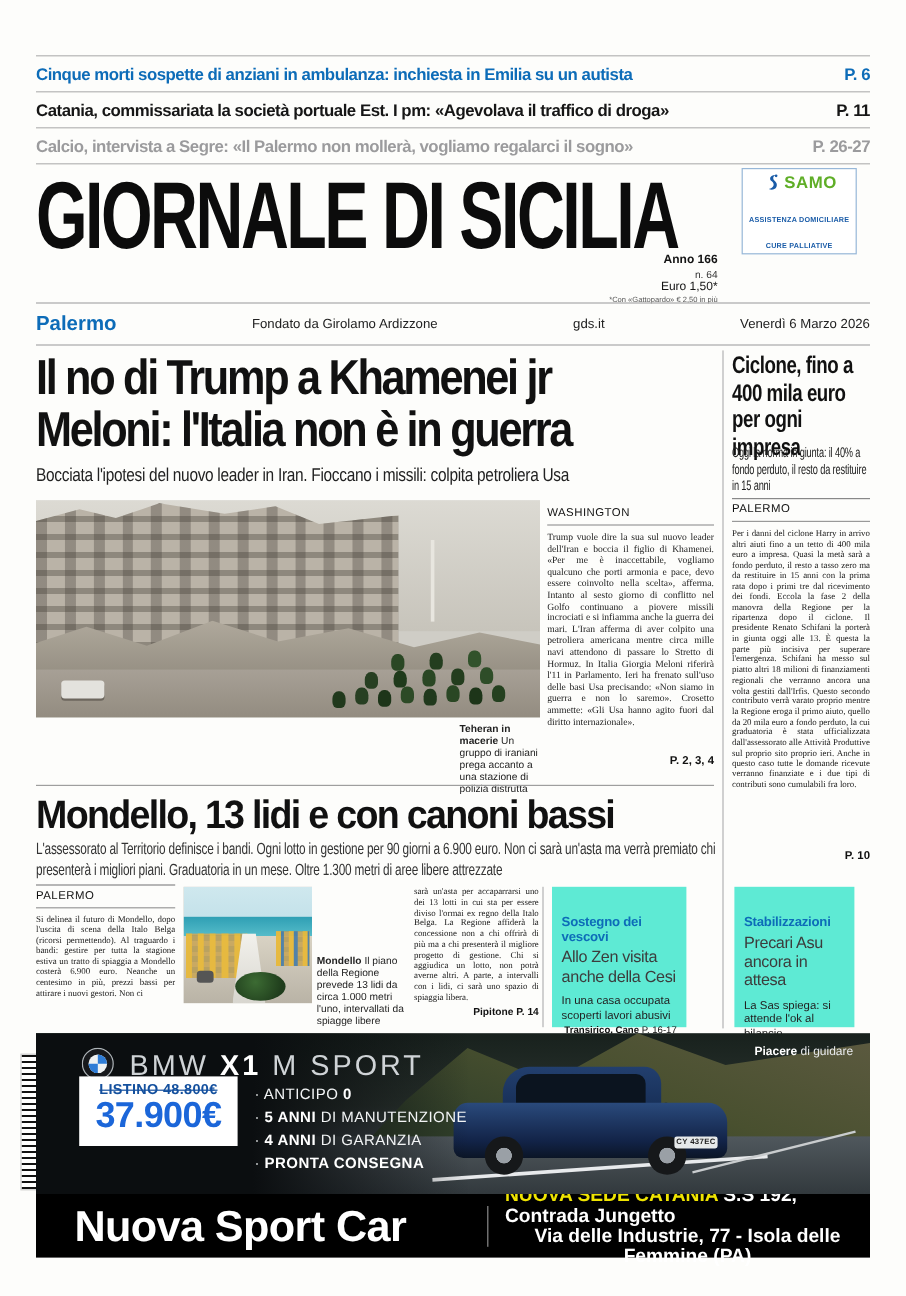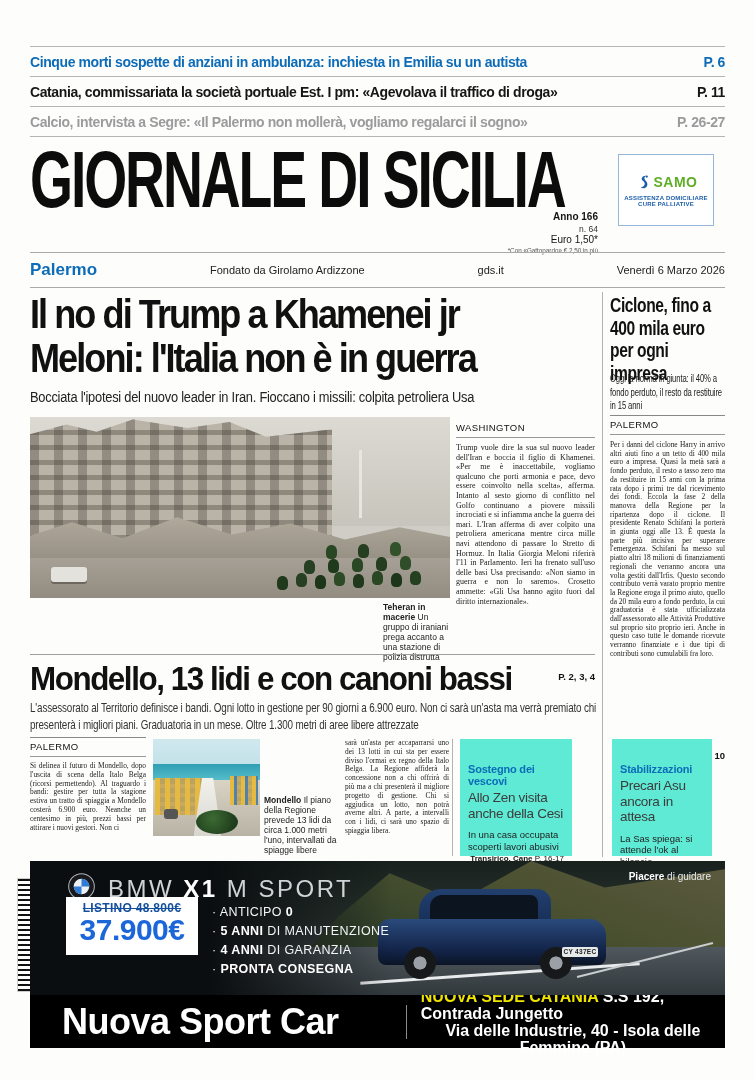--- a/index.html
+++ b/index.html
@@ -29,21 +29,21 @@
   
   .dateline{display:flex;align-items:center;justify-content:space-between;
             border-top:1px solid #a9a9a9;border-bottom:1px solid #a9a9a9;}
   .dateline .city{color:#0d6cb8;font-weight:bold;font-size:17px;}
   .dateline .mid{font-size:11px;color:#222;}
   
   .hl{font-weight:bold;color:#111;}
   .kicker{font-weight:normal;font-size:9.5px;letter-spacing:.4px;color:#111;
           border-bottom:1px solid #999;padding:3px 0 4px;}
   .kicker.topline{border-top:1px solid #888;}
-  .pageref{font-weight:bold;font-size:9.5px;text-align:right;color:#111;margin-top:42px;}
+  .pageref{font-weight:bold;font-size:9.5px;text-align:right;color:#111;}
   .rule-h{background:#9e9e9e;height:1px;}
   .rule-v{background:#b3b3b3;width:1px;}
   
   .gbox{background:#5eead4;padding:24px 8px 7px;box-sizing:border-box;}
   .gbox .gk{color:#0d6cb8;font-weight:bold;font-size:11px;letter-spacing:-0.2px;}
   .gbox .gh{font-size:13.5px;line-height:15.5px;color:#3c3c3c;letter-spacing:-0.3px;margin-top:3px;}
   .gbox .gt{font-size:9.5px;line-height:11.5px;color:#222;margin-top:8px;}
   .gbox .gb{font-size:8px;text-align:right;margin-top:2px;color:#111;}
   .gbox .gb b{font-size:8px;}
   
@@ -138,21 +138,21 @@
         <span>Catania, commissariata la società portuale Est. I pm: «Agevolava il traffico di droga»</span>
         <span>P. 11</span>
       </div>
       <div class="strip tone-gray">
         <span>Calcio, intervista a Segre: «Il Palermo non mollerà, vogliamo regalarci il sogno»</span>
         <span>P. 26-27</span>
       </div>
     </div>
 
   <div class="abs masthead-title" style="left:30px;top:142px;">GIORNALE DI SICILIA</div>
-  <div class="abs samo-box" style="left:618px;top:154px;width:94px;height:70px;">
+  <div class="abs samo-box" style="left:618px;top:140px;width:94px;height:70px;gap:16px;">
     <div style="display:flex;align-items:center;gap:2px;">
       <span style="line-height:0;">
         <svg viewBox="0 0 24 24" width="17" height="17">
             <path d="M16 2.5 C10 2 7.5 7 11.5 10 C15.5 13 14 18 8 19.2 C12.5 21.4 18.5 19 17.3 13 C16.7 10 13.2 9 13.2 6 C13.2 4.3 14.6 3.2 16 2.5 Z" fill="#1a5ca8"></path>
             <circle cx="16.6" cy="3.6" r="1.6" fill="#1a5ca8"></circle>
           </svg>
       </span>
       <span class="samo-name">SAMO</span>
     </div>
     <div class="samo-line" style="margin-top:4px;">ASSISTENZA DOMICILIARE</div>
@@ -286,18 +286,18 @@
           <div class="bullet"><span>· </span><b>5 ANNI</b><span> DI MANUTENZIONE</span></div>
           <div class="bullet"><span>· </span><b>4 ANNI</b><span> DI GARANZIA</span></div>
           <div class="bullet"><span>· </span><b>PRONTA CONSEGNA</b></div>
         </div>
     </div>
     <div class="ad-bar" style="width:695px;height:53px;">
       <div class="dealer">Nuova Sport Car</div>
       <div class="bar-div"></div>
       <div class="bar-right">
         <div><span class="yellow">NUOVA SEDE CATANIA</span><span> S.S 192, Contrada Jungetto</span></div>
-        <div style="text-align:center;">Via delle Industrie, 40 - Isola delle Femmine (PA)</div>
+        <div style="text-align:center;">Via delle Industrie, 77 - Isola delle Femmine (PA)</div>
       </div>
     </div>
   </div>
 
 </div>
 
 </body></html>

